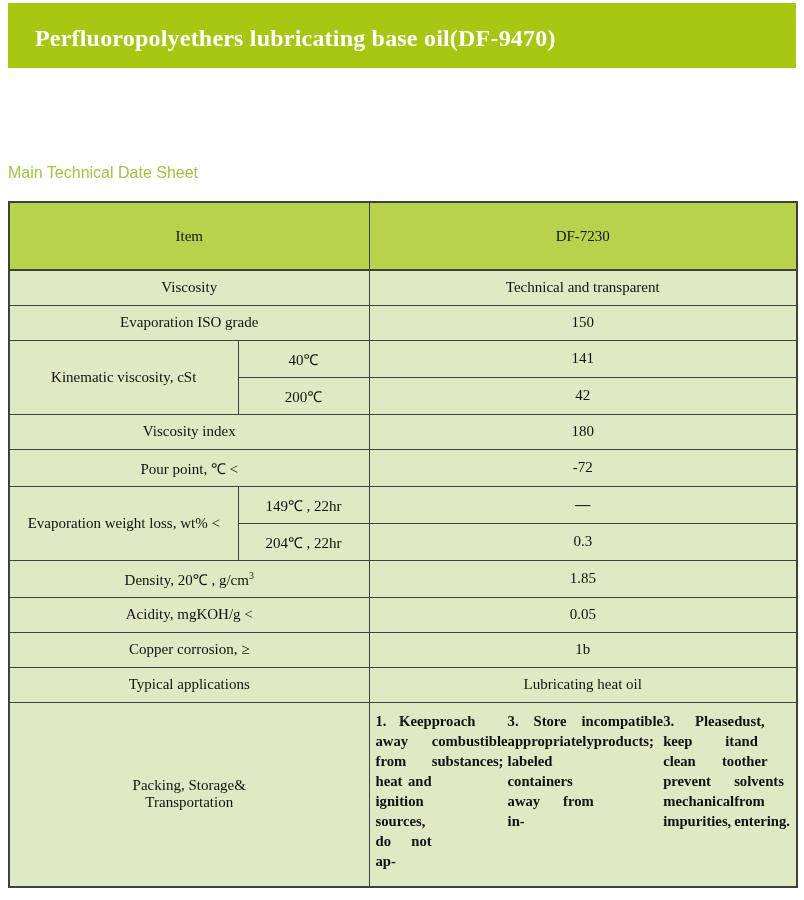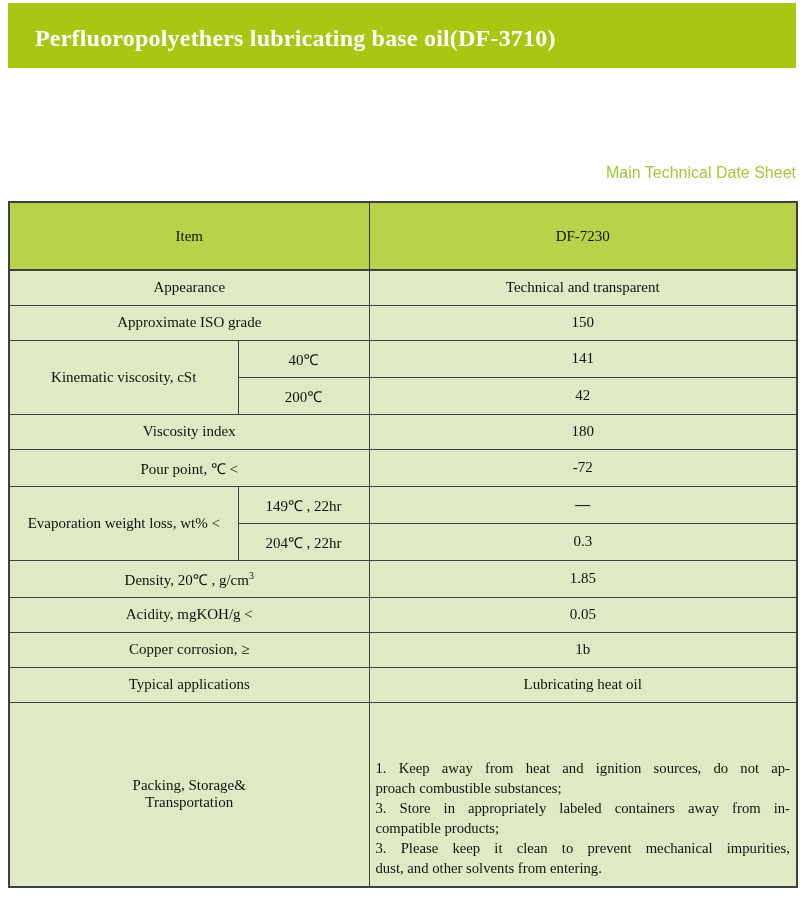--- a/index.html
+++ b/index.html
@@ -24,21 +24,21 @@
     display:flex;align-items:center;
     padding:6px 0 0 27px;
   }
   .banner-title{
     color:var(--banner-text);font-weight:bold;font-size:24px;
     font-family:"Liberation Serif", serif;letter-spacing:0.2px;
   }
   .section-heading{
     margin-top:96px;margin-left:0;
     font-family:"Liberation Sans", sans-serif;
-    font-size:16px;color:var(--heading-color);text-align:right;
+    font-size:16px;color:var(--heading-color);
   }
   table.spec{
     margin-top:19px;width:788px;table-layout:fixed;
     border-collapse:collapse;border:2px solid var(--border-color);
     font-size:15px;
   }
   table.spec td{
     border:1px solid var(--border-color);
     text-align:center;vertical-align:middle;
     padding:8px 6px;height:35px;
@@ -51,60 +51,60 @@
   td.col-value{
     background:var(--value-cell-bg);
     border-left:2px solid var(--border-color);
   }
   tr.r-header td.col-value{background:var(--header-row-bg);}
   td.dash{font-weight:bold;}
   tr.r-last td{height:185px;}
   td.storage-cell{
     text-align:left;padding:10px 11px;
   }
-  .storage-lines{display:flex;flex-direction:column;justify-content:flex-end;height:100%;}
+  .storage-lines{display:flex;flex-direction:row;justify-content:flex-start;height:100%;font-weight:bold;}
   .storage-line{
     line-height:20px;font-size:14.7px;
     text-align:left;
   }
   .storage-line:nth-child(odd){
     text-align:justify;text-align-last:justify;
   }
   sup{font-size:10px;vertical-align:super;line-height:0;}
 </style>
 </head>
 <body>
 
 <div class="page">
 
   <div class="banner">
-    <span class="banner-title">Perfluoropolyethers lubricating base oil(DF-3710)</span>
+    <span class="banner-title">Perfluoropolyethers lubricating base oil(DF-9470)</span>
   </div>
 
   <div class="section-heading">Main Technical Date Sheet</div>
 
   <table class="spec">
     <colgroup>
       <col style="width:229px">
         <col style="width:131px">
         <col style="width:428px">
     </colgroup>
     <tbody>
       <tr class="r-header">
         <td colspan="2">Item</td>
         <td class="col-value">DF-7230</td>
       </tr>
 
       <tr>
-        <td colspan="2">Appearance</td>
+        <td colspan="2">Viscosity</td>
         <td class="col-value">Technical and transparent</td>
       </tr>
 
       <tr>
-        <td colspan="2">Approximate ISO grade</td>
+        <td colspan="2">Evaporation ISO grade</td>
         <td class="col-value">150</td>
       </tr>
 
       <tr>
         <td rowspan="2">Kinematic viscosity, cSt</td>
         <td>40℃</td>
         <td class="col-value">141</td>
       </tr>
       <tr>
         <td>200℃</td>

